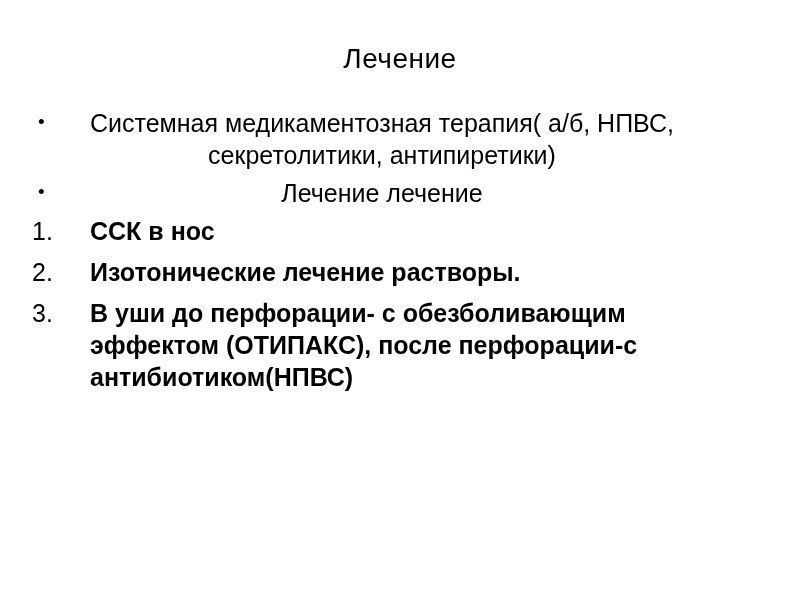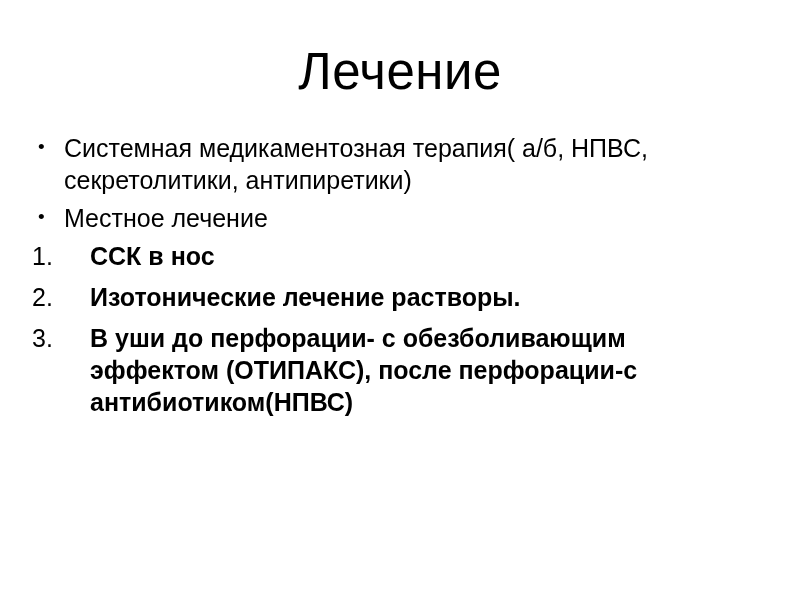--- a/index.html
+++ b/index.html
@@ -15,21 +15,21 @@
     overflow: hidden;
   }
   .slide {
     position: relative;
     width: 800px;
     height: 600px;
     box-sizing: border-box;
   }
   .slide-title {
     text-align: center;
-    font-size: 51px;
+    font-size: 28px;
     font-weight: normal;
     line-height: 1.1;
     margin: 0;
     padding-top: 44px;
     letter-spacing: 0.5px;
   }
   .content {
     margin-top: 32px;
     padding-left: 30px;
     padding-right: 30px;
@@ -50,20 +50,21 @@
     font-size: 25px;
     line-height: 1.28;
   }
   .bullet-marker.dot {
     font-size: 19px;
     line-height: 1.55;
   }
   .bullet-text {
     flex: 1;
     padding-right: 70px;
+    text-align: center;
   }
   .num-item {
     display: flex;
     align-items: flex-start;
     font-size: 25px;
     line-height: 1.28;
     margin-bottom: 9px;
   }
   .num-marker {
     width: 60px;
@@ -87,21 +88,21 @@
 
   <div class="content">
 
     <div class="bullet-item">
       <span class="bullet-marker dot">•</span>
       <span class="bullet-text">Системная медикаментозная терапия( а/б, НПВС, секретолитики, антипиретики)</span>
     </div>
 
     <div class="bullet-item">
       <span class="bullet-marker dot">•</span>
-      <span class="bullet-text">Местное лечение</span>
+      <span class="bullet-text">Лечение лечение</span>
     </div>
 
     <div class="num-item">
       <span class="num-marker">1.</span>
       <span class="num-text">ССК в нос</span>
     </div>
 
     <div class="num-item">
       <span class="num-marker">2.</span>
       <span class="num-text">Изотонические лечение растворы.</span>

